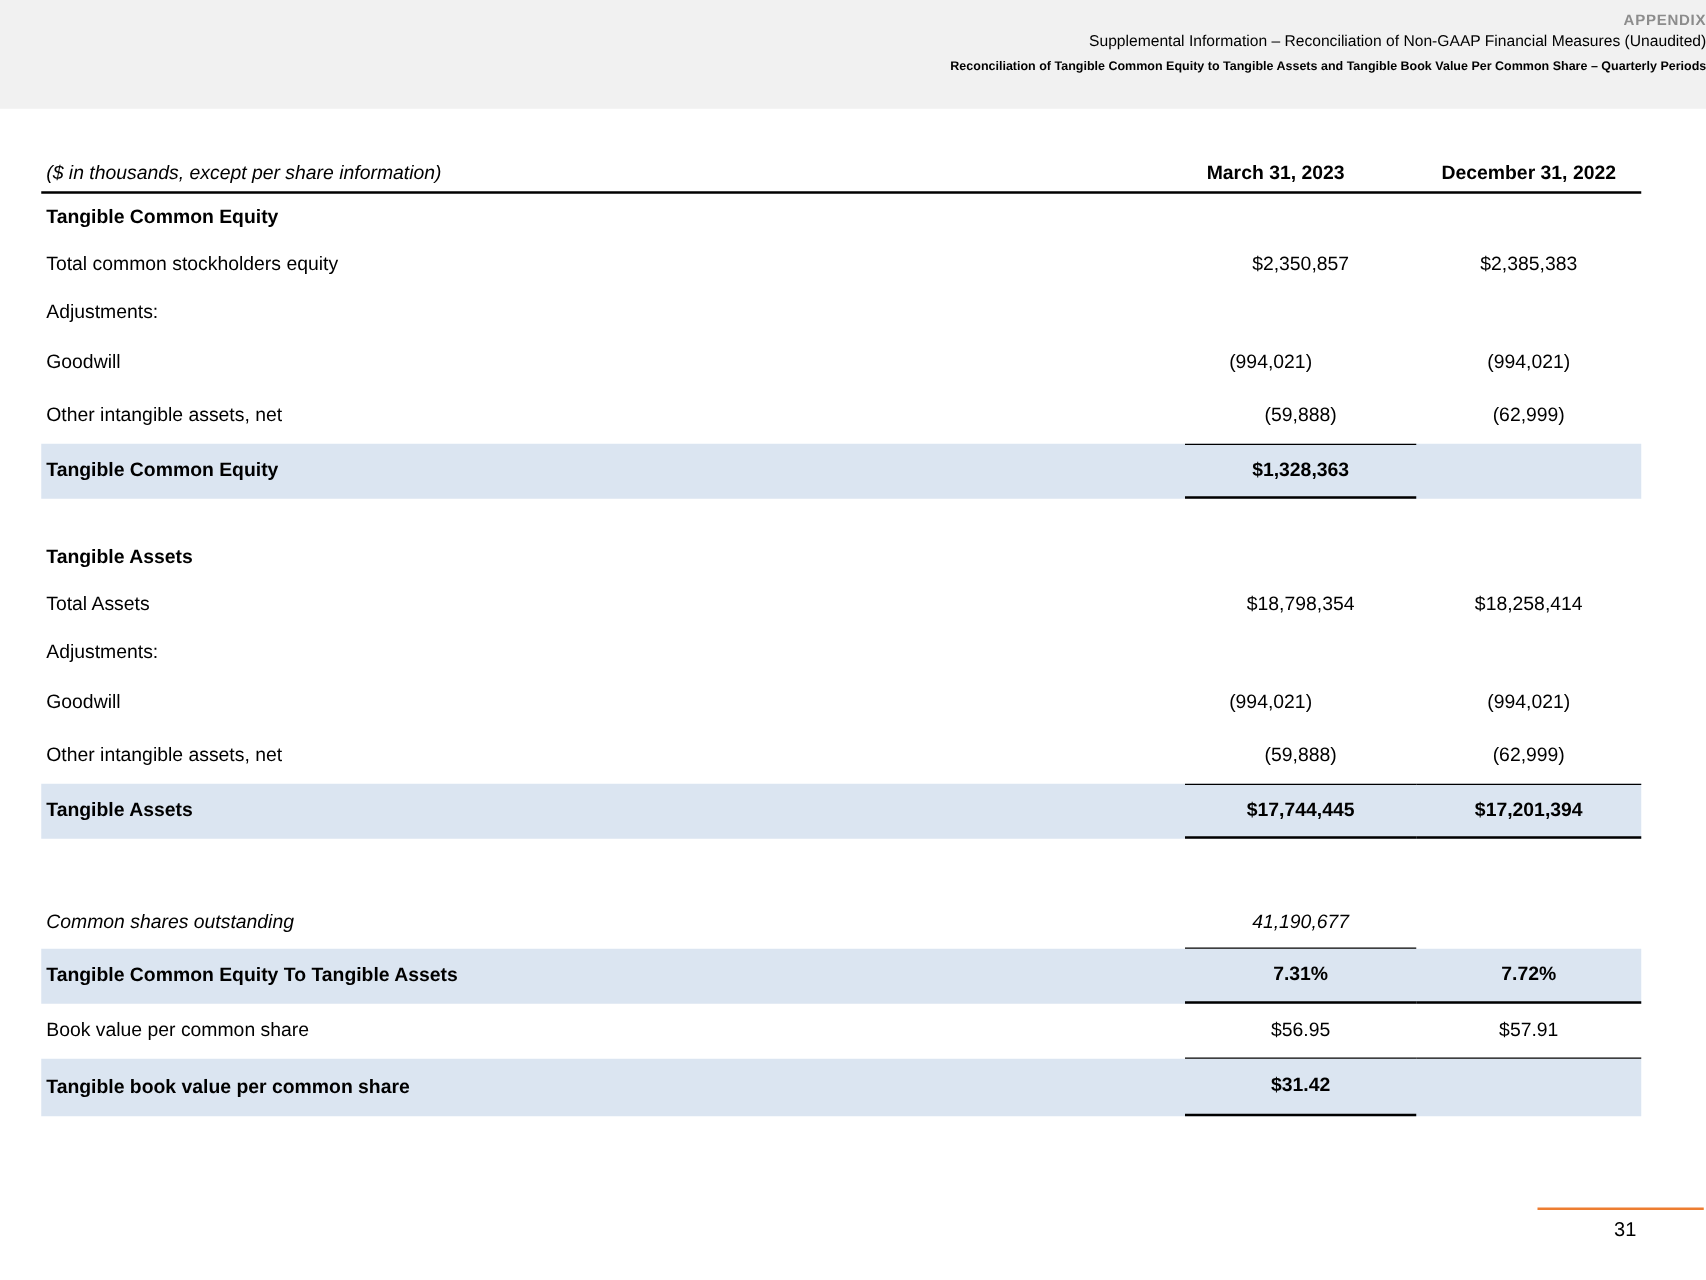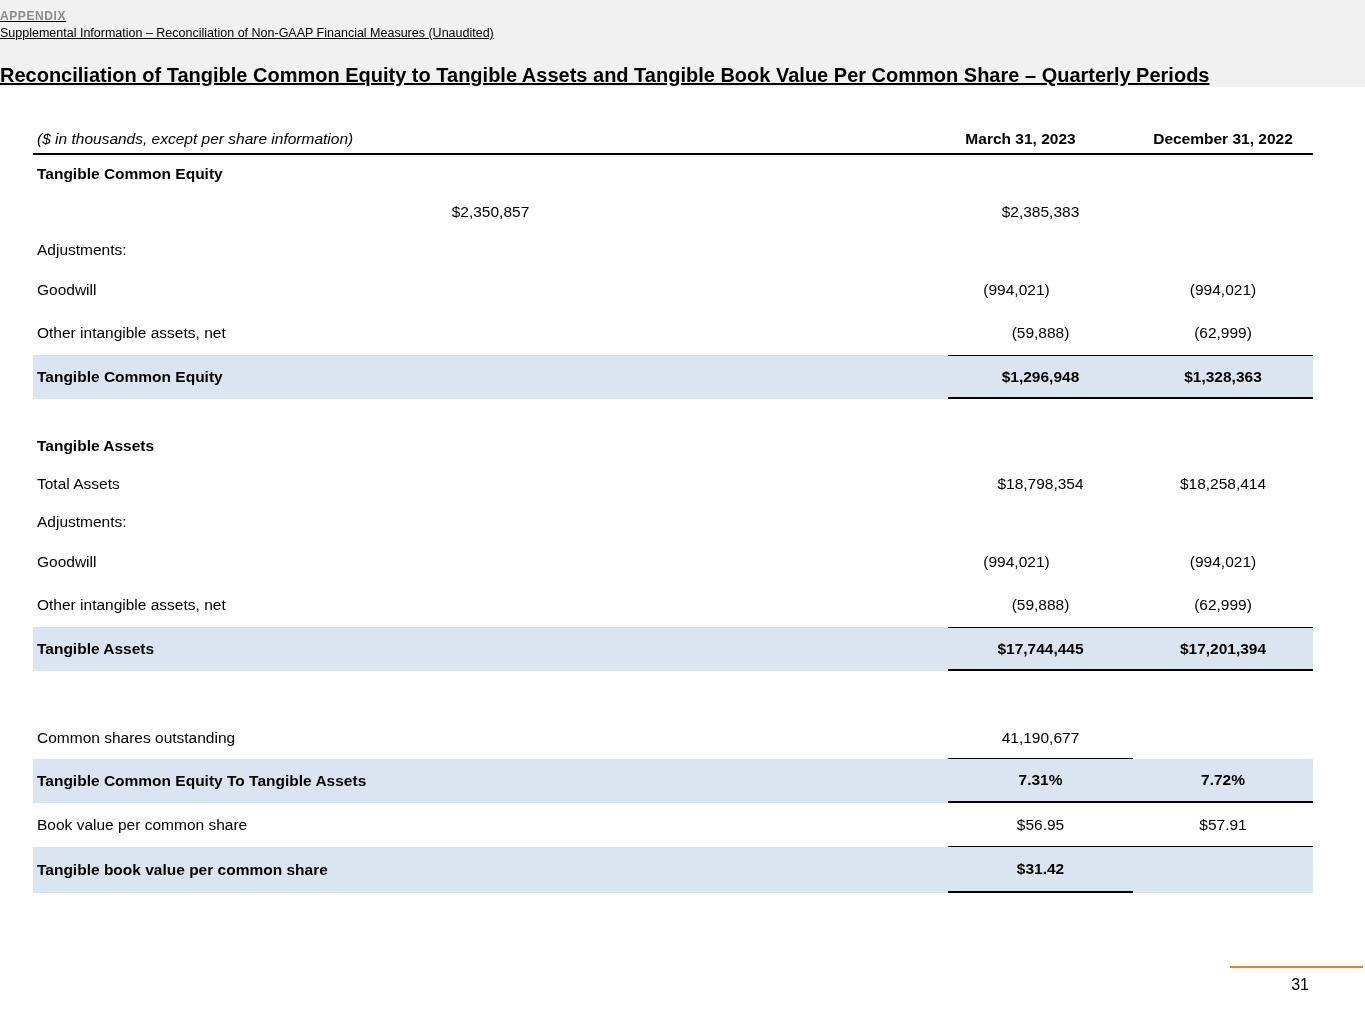--- a/index.html
+++ b/index.html
@@ -12,40 +12,39 @@
     font-family: "Liberation Sans", sans-serif;
     color: #000000;
     overflow: hidden;
   }
 
   
   .band {
     width: 100%;
     height: 87px;
     background: #f1f1f1;
-    text-align: left;
+    text-align: right;
     padding-top: 9px;
-    text-decoration: underline;
   }
   .kicker {
     font-size: 12px;
     font-weight: bold;
     color: #8c8c8c;
     letter-spacing: 0.6px;
   }
   .subtitle {
     font-size: 12.5px;
     color: #000000;
     margin-top: 3px;
   }
   .band-title {
-    font-size: 20px;
+    font-size: 10px;
     font-weight: bold;
     color: #000000;
-    margin-top: 24px;
+    margin-top: 8px;
   }
 
   
   .table {
     position: absolute;
     left: 33px;
     top: 128px;
     width: 1280px;
   }
   .row {
@@ -68,21 +67,21 @@
   .r-other { height: 44px; }
 
   .total { height: 44px; background: #dbe5f1; font-weight: bold; }
   .total .cell.num { border-top: 1.5px solid #000; border-bottom: 2px solid #000; }
 
   .nb .cell.num { border-bottom: 1.5px solid #000; }          
   .total-thin .cell.num { border-top: none; border-bottom: 2px solid #000; }
 
   .spacer-sm { height: 28px; }
   .spacer-lg { height: 46px; }
-  .r-shares { height: 42px; }
+  .r-shares { height: 42px; font-style: italic; }
   .r-ratio, .r-book { height: 44px; }
   .r-tbv { height: 46px; }
 
   
   .footer-line {
     position: absolute;
     top: 966px;
     right: 2px;
     width: 133px;
     height: 2px;
@@ -113,20 +112,21 @@
       <div class="cell label italic">($ in thousands, except per share information)</div>
       <div class="cell num bold">March 31, 2023</div>
       <div class="cell num bold">December 31, 2022</div>
     </div>
 
     <div class="row">
       <div class="cell label bold">Tangible Common Equity</div>
     </div>
 
     <div class="row">
+      <div class="cell label">Total common stockholders equity</div>
       <div class="cell num">$2,350,857</div>
       <div class="cell num">$2,385,383</div>
     </div>
 
     <div class="row">
       <div class="cell label">Adjustments:</div>
     </div>
 
     <div class="row r-goodwill">
       <div class="cell label">Goodwill</div>
@@ -135,21 +135,20 @@
     </div>
 
     <div class="row r-other">
       <div class="cell label">Other intangible assets, net</div>
       <div class="cell num">(59,888)</div>
       <div class="cell num">(62,999)</div>
     </div>
 
     <div class="row total">
       <div class="cell label">Tangible Common Equity</div>
-      <div class="cell num">$1,296,948</div>
       <div class="cell num">$1,328,363</div>
     </div>
 
     <div class="spacer-sm"></div>
 
     <div class="row">
       <div class="cell label bold">Tangible Assets</div>
     </div>
 
     <div class="row">

